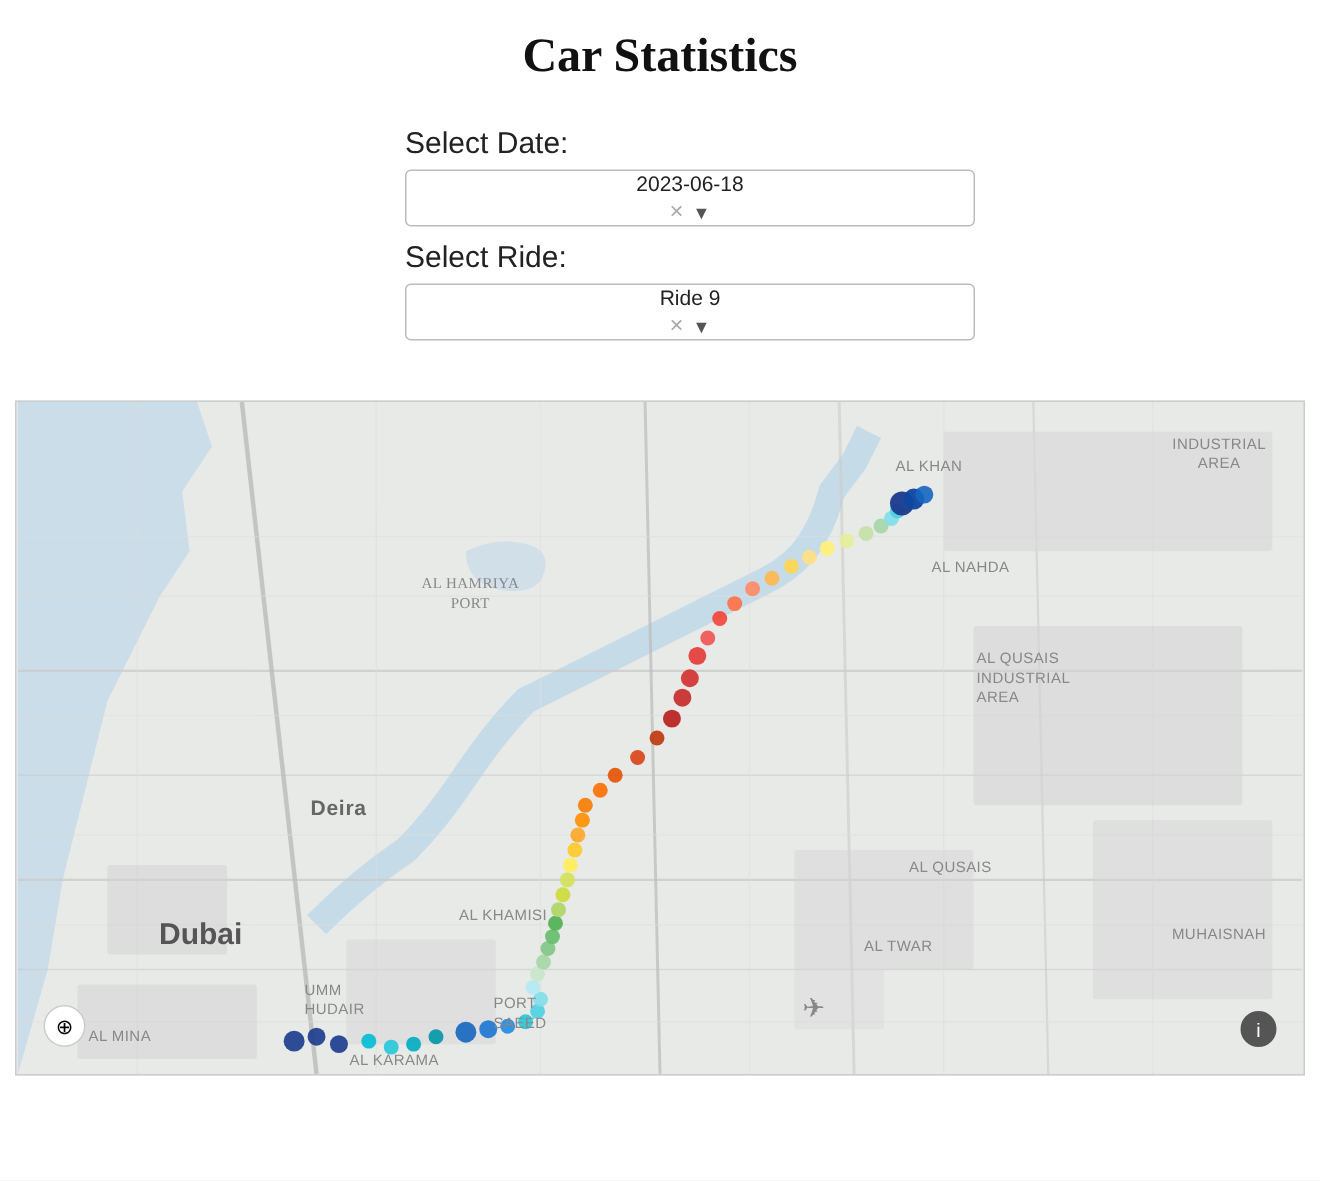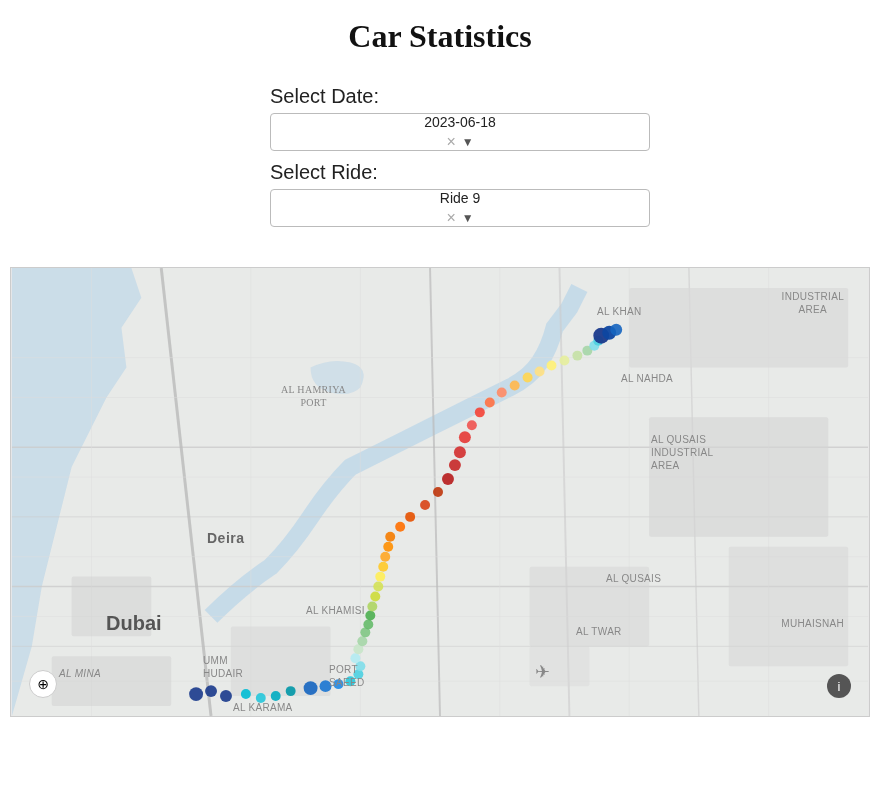--- a/index.html
+++ b/index.html
@@ -307,19 +307,19 @@
     <div class="map-label map-label-small" style="top:165px; left:640px; line-height:1.3;">AL QUSAIS<br>INDUSTRIAL<br>AREA</div>
     <div class="map-label map-label-medium" style="top:262px; left:180px;">Deira</div>
     <div class="map-label map-label-large" style="top:320px; left:95px;margin-top:24px;">Dubai</div>
     <div class="map-label map-label-small" style="top:337px; left:295px;">AL KHAMISI</div>
     <div class="map-label map-label-small" style="top:305px; left:595px;">AL QUSAIS</div>
     <div class="map-label map-label-small" style="top:358px; left:565px;">AL TWAR</div>
     <div class="map-label map-label-small" style="top:350px; right:25px;">MUHAISNAH</div>
     <div class="map-label map-label-small" style="top:386px; left:192px; line-height:1.3;">UMM<br>HUDAIR</div>
     <div class="map-label map-label-small" style="top:434px; left:222px;">AL KARAMA</div>
     <div class="map-label map-label-small" style="top:395px; left:318px; line-height:1.3;">PORT<br>SAEED</div>
-    <div class="map-label map-label-small" style="top:400px; left:48px;font-style:italic;">AL MINA</div>
+    <div class="map-label map-label-small" style="top:418px; left:48px;">AL MINA</div>
 
     <div class="map-icon-compass">⊕</div>
     <div class="map-icon-info">i</div>
   </div>
 
 </div>
 
 </body></html>

